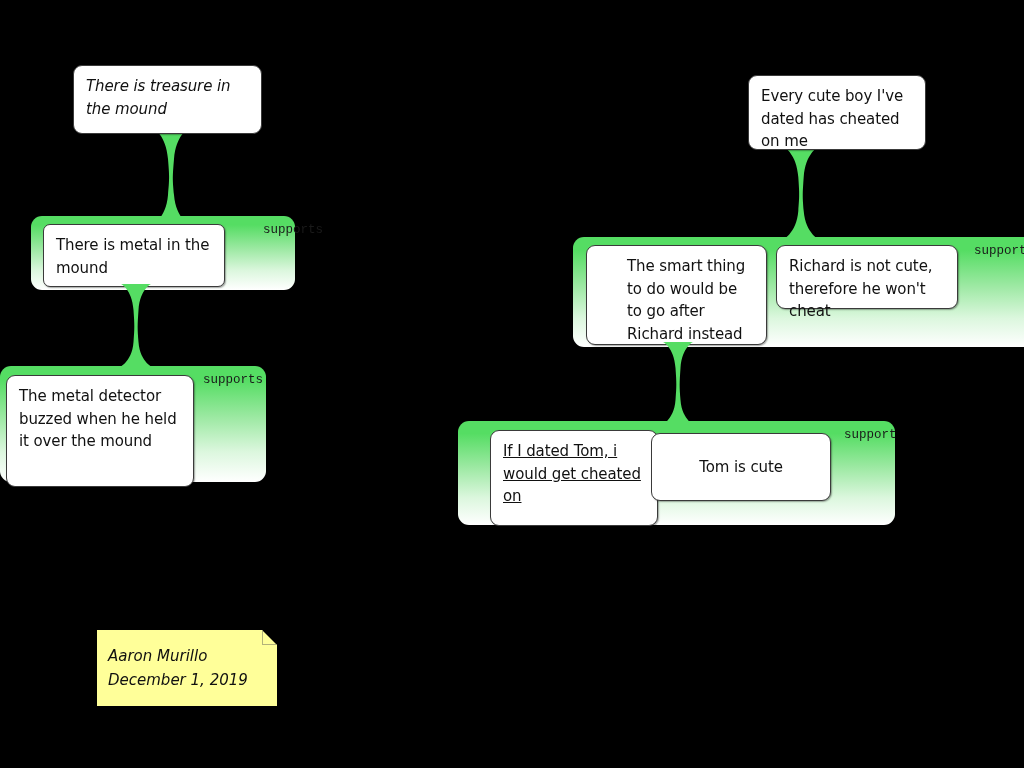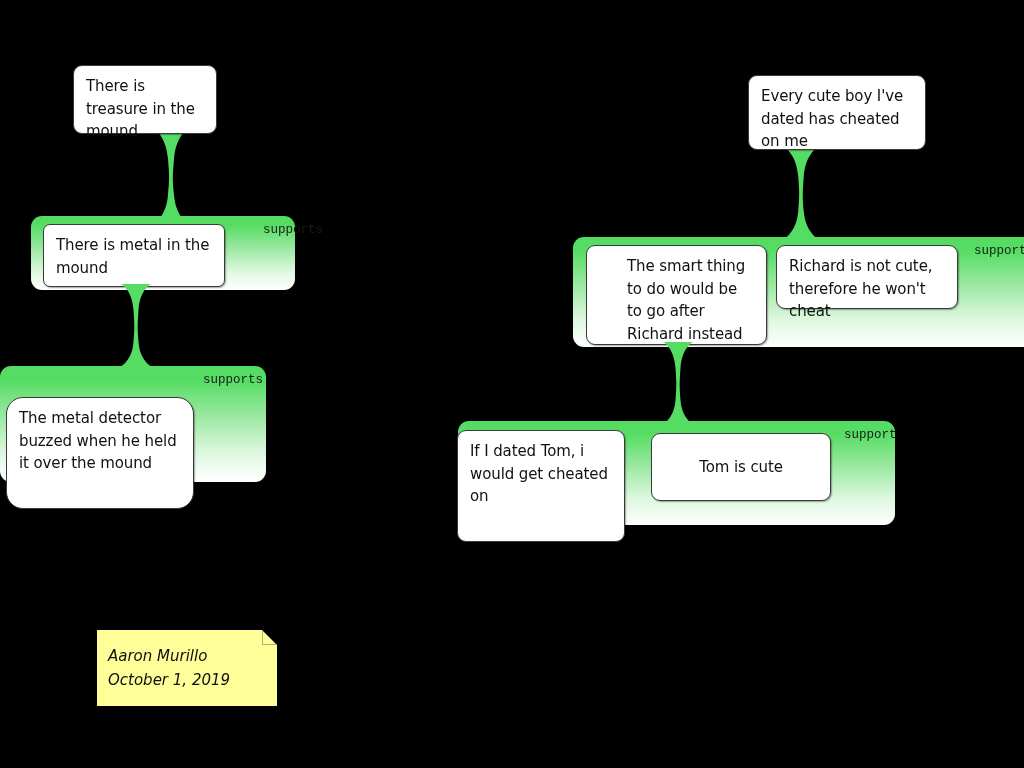--- a/index.html
+++ b/index.html
@@ -115,21 +115,21 @@
 <body>
 
 <div id="canvas">
 
   <div class="connector" style="left:150px; top:129px; width:42px; height:96px;">
     <svg width="42" height="96" viewBox="0 0 42 96">
       <path d="M4,0 C4,0 16,6 18,30 C19.5,48 19.5,50 18,66 C16,90 2,96 2,96 L40,96 C40,96 26,90 24,66 C22.5,50 22.5,48 24,30 C26,6 38,0 38,0 Z" fill="#55dd63"></path>
     </svg>
   </div>
 
-  <div class="claim-box" style="left:73px; top:65px; width:144px; height:69px;">
+  <div class="claim-box" style="left:73px; top:65px; width:189px; height:69px;font-style:italic;">
     <span>There is treasure in the mound</span>
   </div>
 
   <div class="group-box" style="left:31px; top:216px; width:264px; height:74px;">
     <span class="group-label" style="left:232px;">supports</span>
   </div>
 
   <div class="claim-box" style="left:43px; top:224px; width:182px; height:63px;border-radius:7px;">
     <span>There is metal in the mound</span>
   </div>
@@ -137,21 +137,21 @@
   <div class="connector" style="left:115px; top:284px; width:42px; height:84px;">
     <svg width="42" height="84" viewBox="0 0 42 84">
       <path d="M6,0 C6,0 17,5 18.5,26 C19.6,42 19.6,44 18.5,58 C17,79 3,84 3,84 L39,84 C39,84 25,79 23.5,58 C22.4,44 22.4,42 23.5,26 C25,5 36,0 36,0 Z" fill="#55dd63"></path>
     </svg>
   </div>
 
   <div class="group-box" style="left:0px; top:366px; width:266px; height:116px;">
     <span class="group-label" style="left:203px;">supports</span>
   </div>
 
-  <div class="claim-box" style="left:6px; top:397px; width:188px; height:112px;border-radius:17px;">
+  <div class="claim-box" style="left:6px; top:375px; width:188px; height:112px;">
     <span>The metal detector buzzed when he held it over the mound</span>
   </div>
 
   <div class="connector" style="left:780px; top:148px; width:42px; height:92px;">
     <svg width="42" height="92" viewBox="0 0 42 92">
       <path d="M5,0 C5,0 16.5,6 18.3,29 C19.5,46 19.5,48 18.3,63 C16.5,86 2,92 2,92 L40,92 C40,92 25.5,86 23.7,63 C22.5,48 22.5,46 23.7,29 C25.5,6 37,0 37,0 Z" fill="#55dd63"></path>
     </svg>
   </div>
 
   <div class="claim-box" style="left:710px; top:75px; width:178px; height:75px;margin-left:38px;">
@@ -173,28 +173,28 @@
   <div class="connector" style="left:657px; top:342px; width:42px; height:84px;">
     <svg width="42" height="84" viewBox="0 0 42 84">
       <path d="M6,0 C6,0 17,5 18.5,26 C19.6,42 19.6,44 18.5,58 C17,79 3,84 3,84 L39,84 C39,84 25,79 23.5,58 C22.4,44 22.4,42 23.5,26 C25,5 36,0 36,0 Z" fill="#55dd63"></path>
     </svg>
   </div>
 
   <div class="group-box" style="left:458px; top:421px; width:437px; height:104px;">
     <span class="group-label" style="left:386px;">support</span>
   </div>
 
-  <div class="claim-box" style="left:457px; top:430px; width:168px; height:112px;">
+  <div class="claim-box" style="left:490px; top:430px; width:168px; height:96px;text-decoration:underline;">
     <span>If I dated Tom, i would get cheated on</span>
   </div>
 
   <div class="claim-box centered" style="left:651px; top:433px; width:180px; height:68px;">
     <span>Tom is cute</span>
   </div>
 
   <div class="sticky-note" style="left:97px; top:630px; width:180px; height:76px;">
     <div class="note-fold"></div>
     <div class="note-fold-line"></div>
     <div class="note-text">Aaron Murillo
-October 1, 2019</div>
+December 1, 2019</div>
   </div>
 
 </div>
 
 </body></html>

